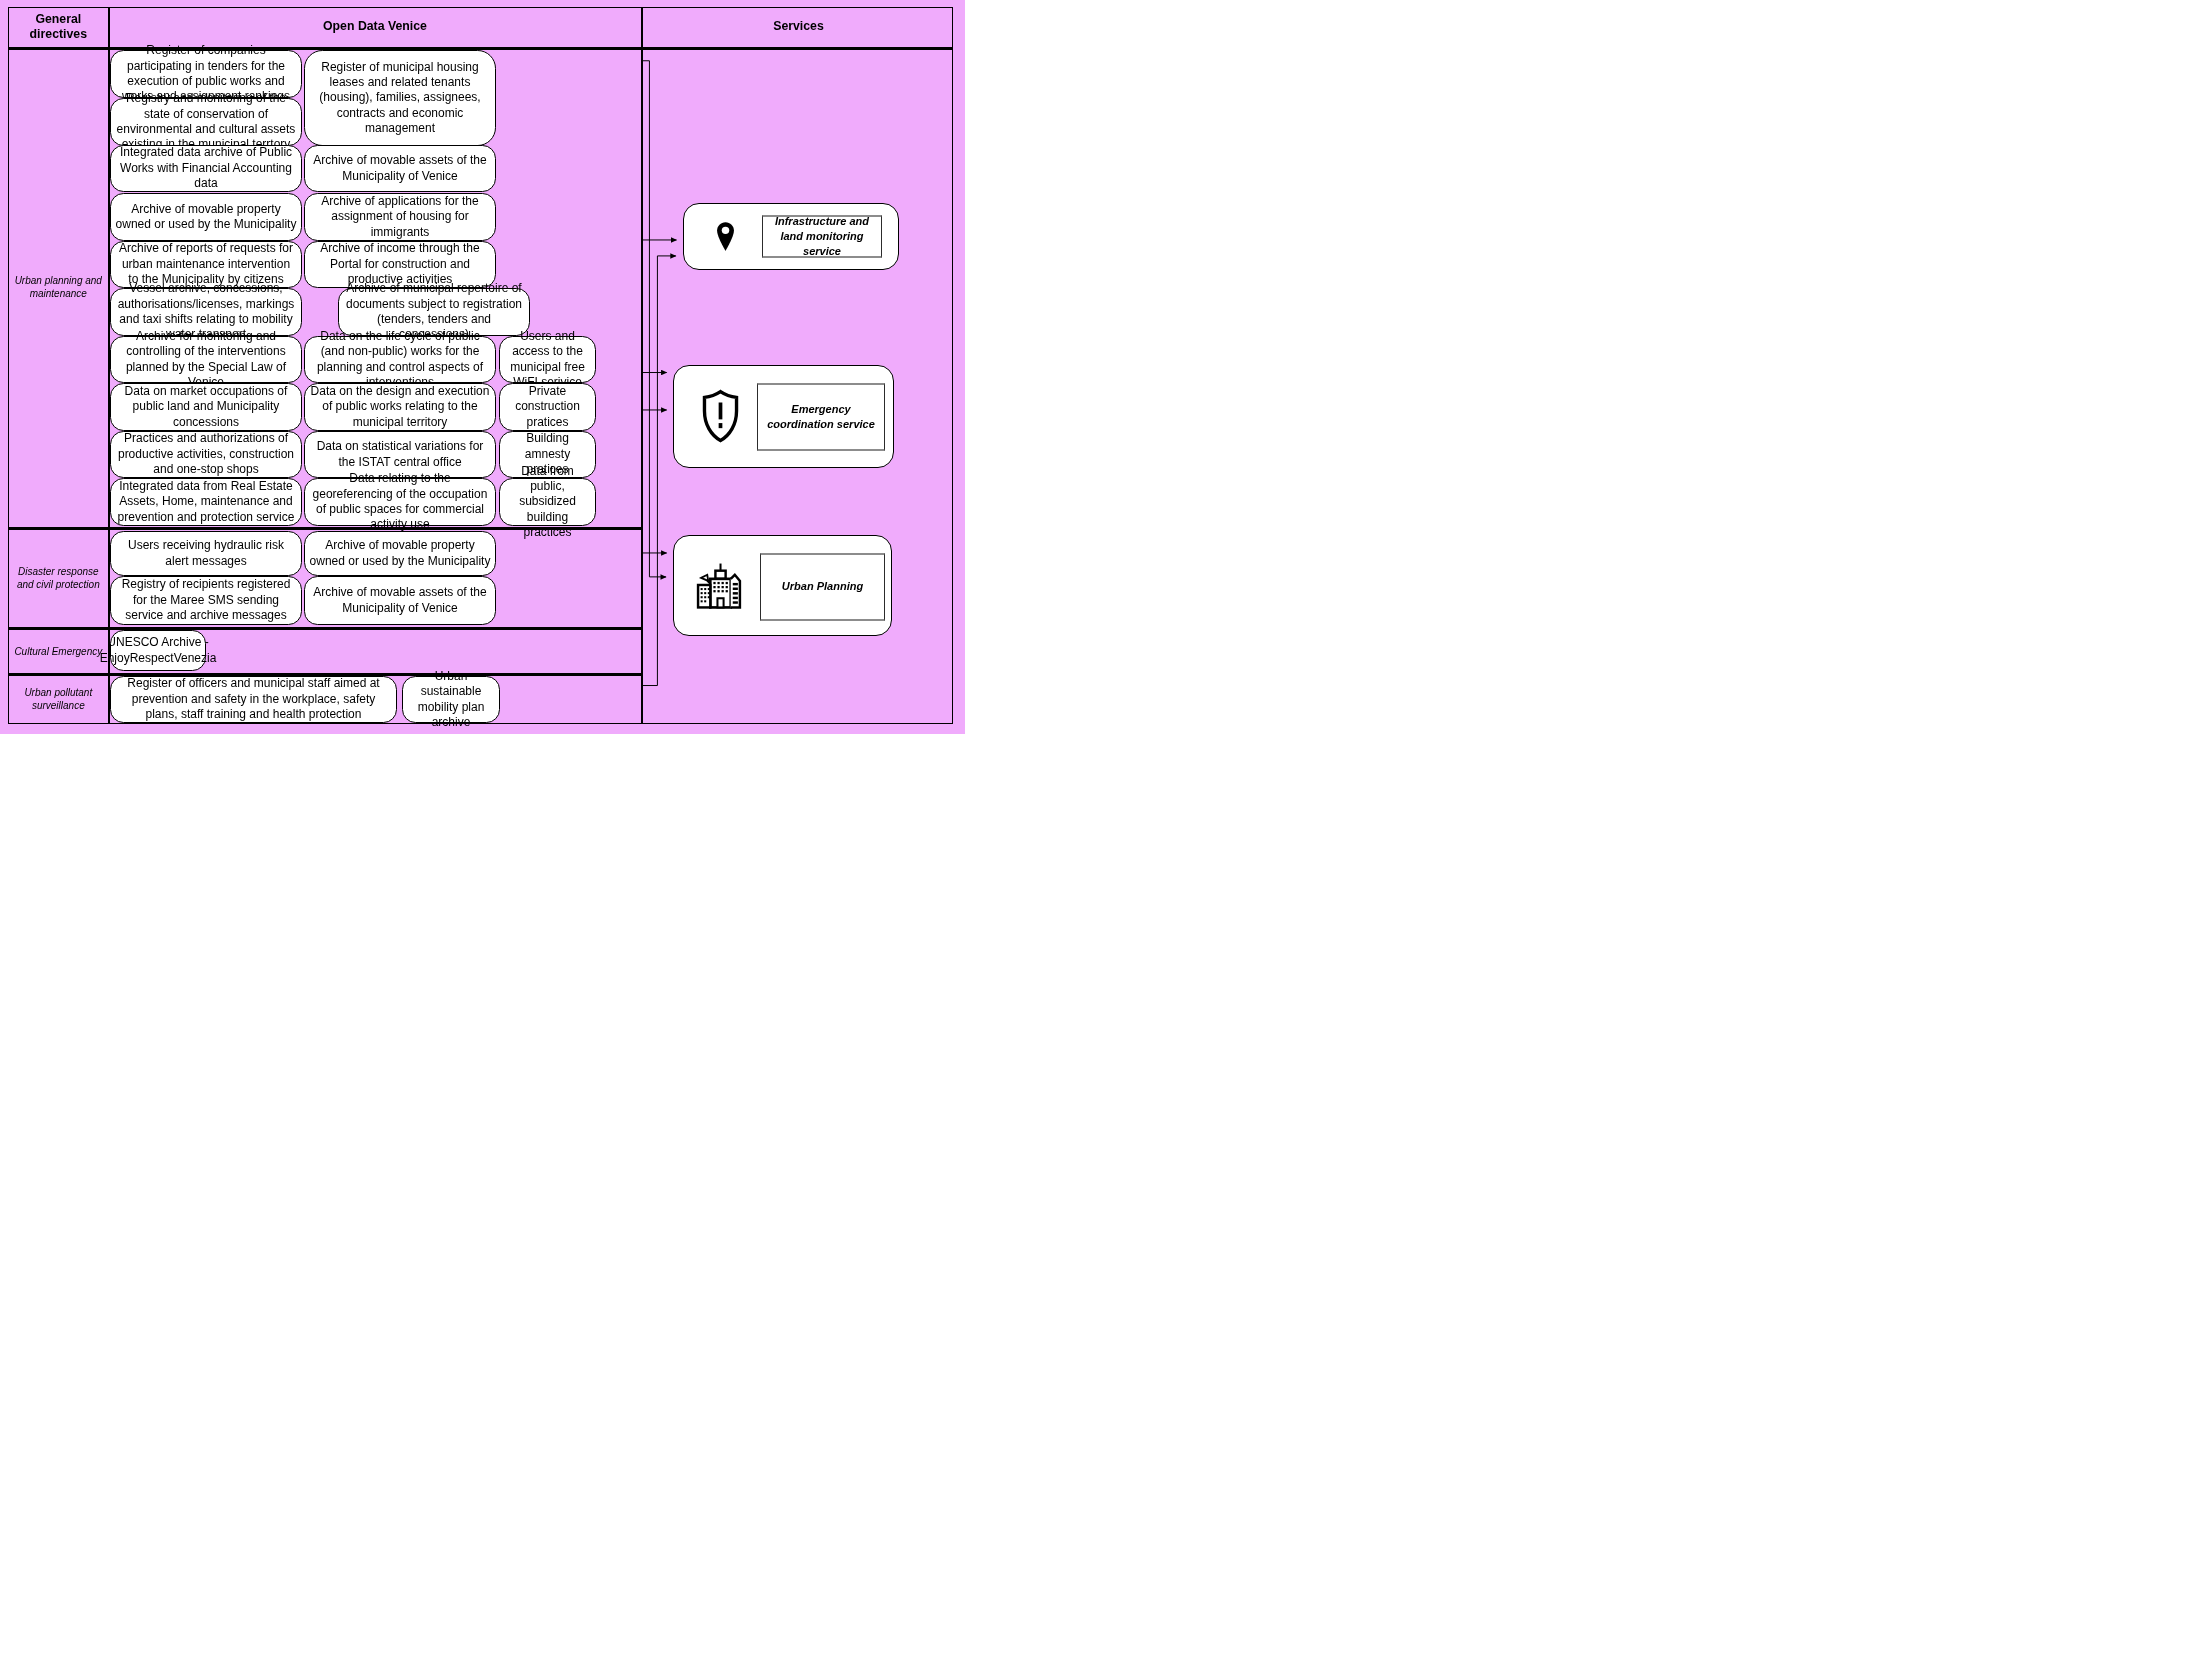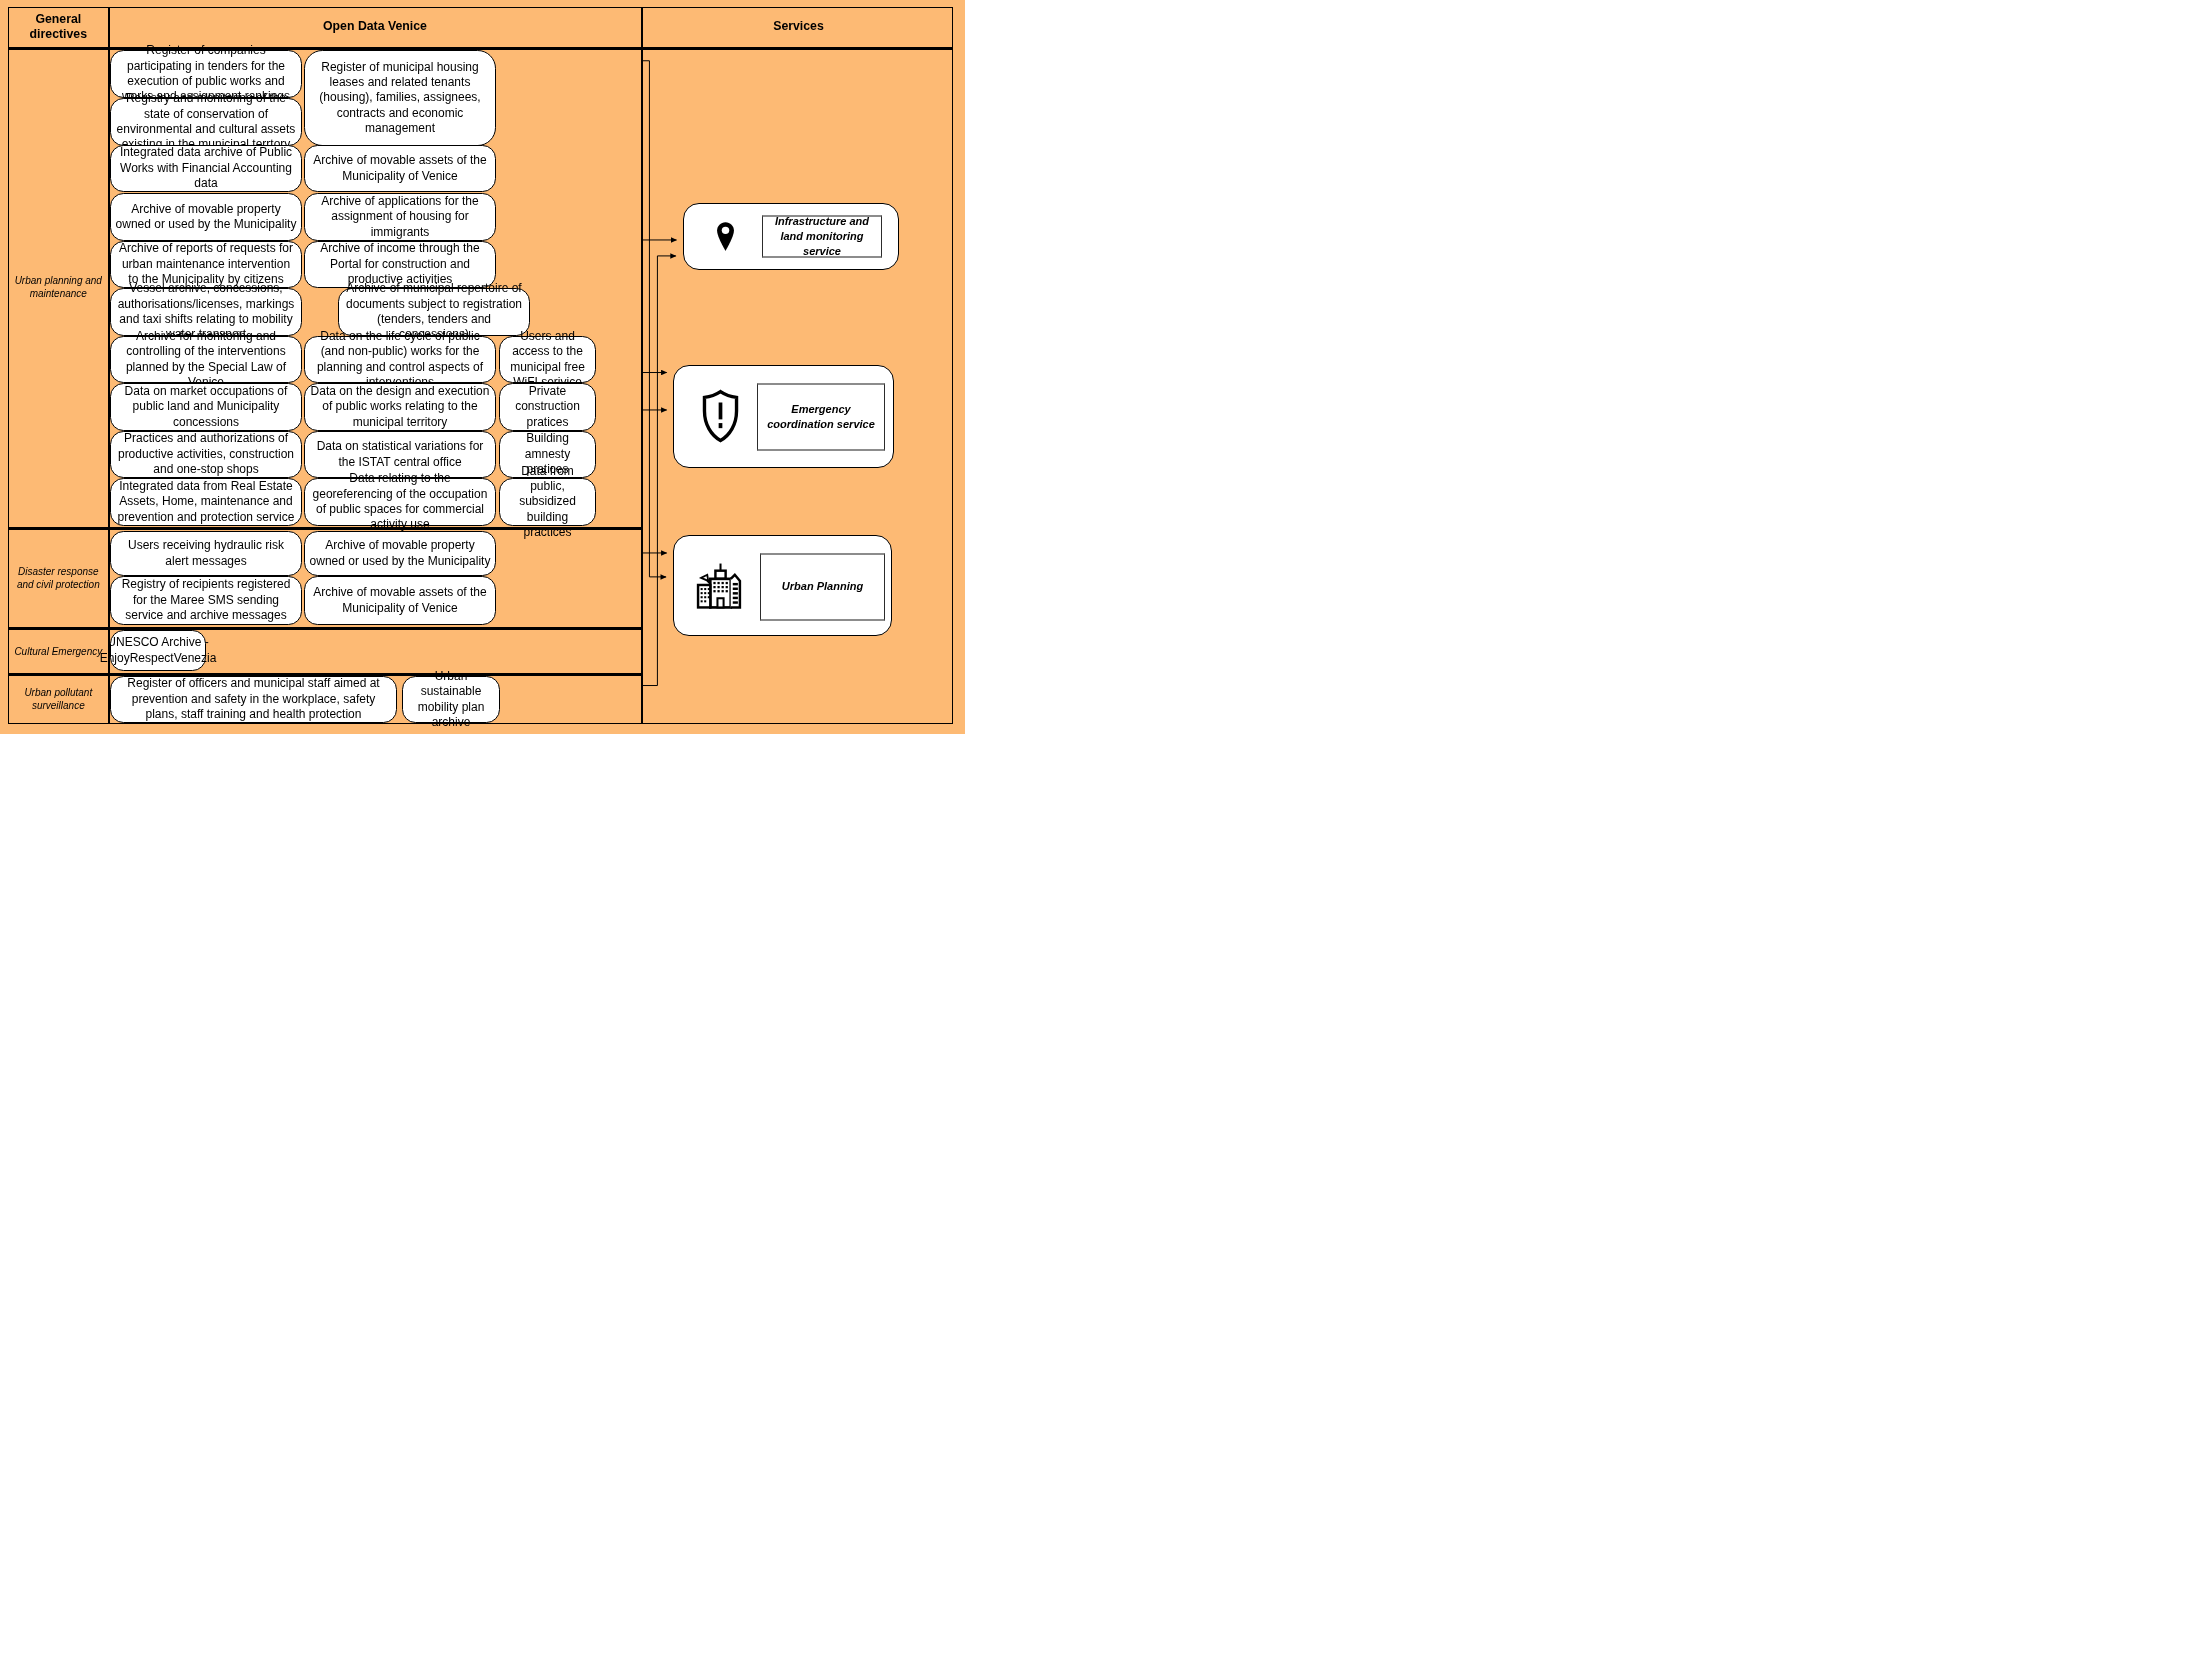--- a/index.html
+++ b/index.html
@@ -1,17 +1,17 @@
 <!DOCTYPE html>
 <html style="font-size:9.8px"><head>
 <meta charset="utf-8">
 <style>
   html,body{margin:0;padding:0;background:#ffffff;}
   body{font-family:"Liberation Sans","DejaVu Sans",sans-serif;color:#000;}
-  #canvas{position:relative;width:965px;height:734px;background:#fdba74;overflow:hidden;}
+  #canvas{position:relative;width:965px;height:734px;background:#f0abfc;overflow:hidden;}
 
   
   .vline,.hline{position:absolute;background:#000;}
   .outer{position:absolute;left:8px;top:6.8px;width:945px;height:717px;border:1.8px solid #000;box-sizing:border-box;}
 
   .hdr{position:absolute;display:flex;align-items:center;justify-content:center;
        font-weight:bold;font-size:12.3px;text-align:center;line-height:1.25;}
 
   .rowlabel{position:absolute;display:flex;align-items:center;justify-content:center;
        font-style:italic;font-size:10px;text-align:center;line-height:1.3;padding:0 2.5px;box-sizing:border-box;}

